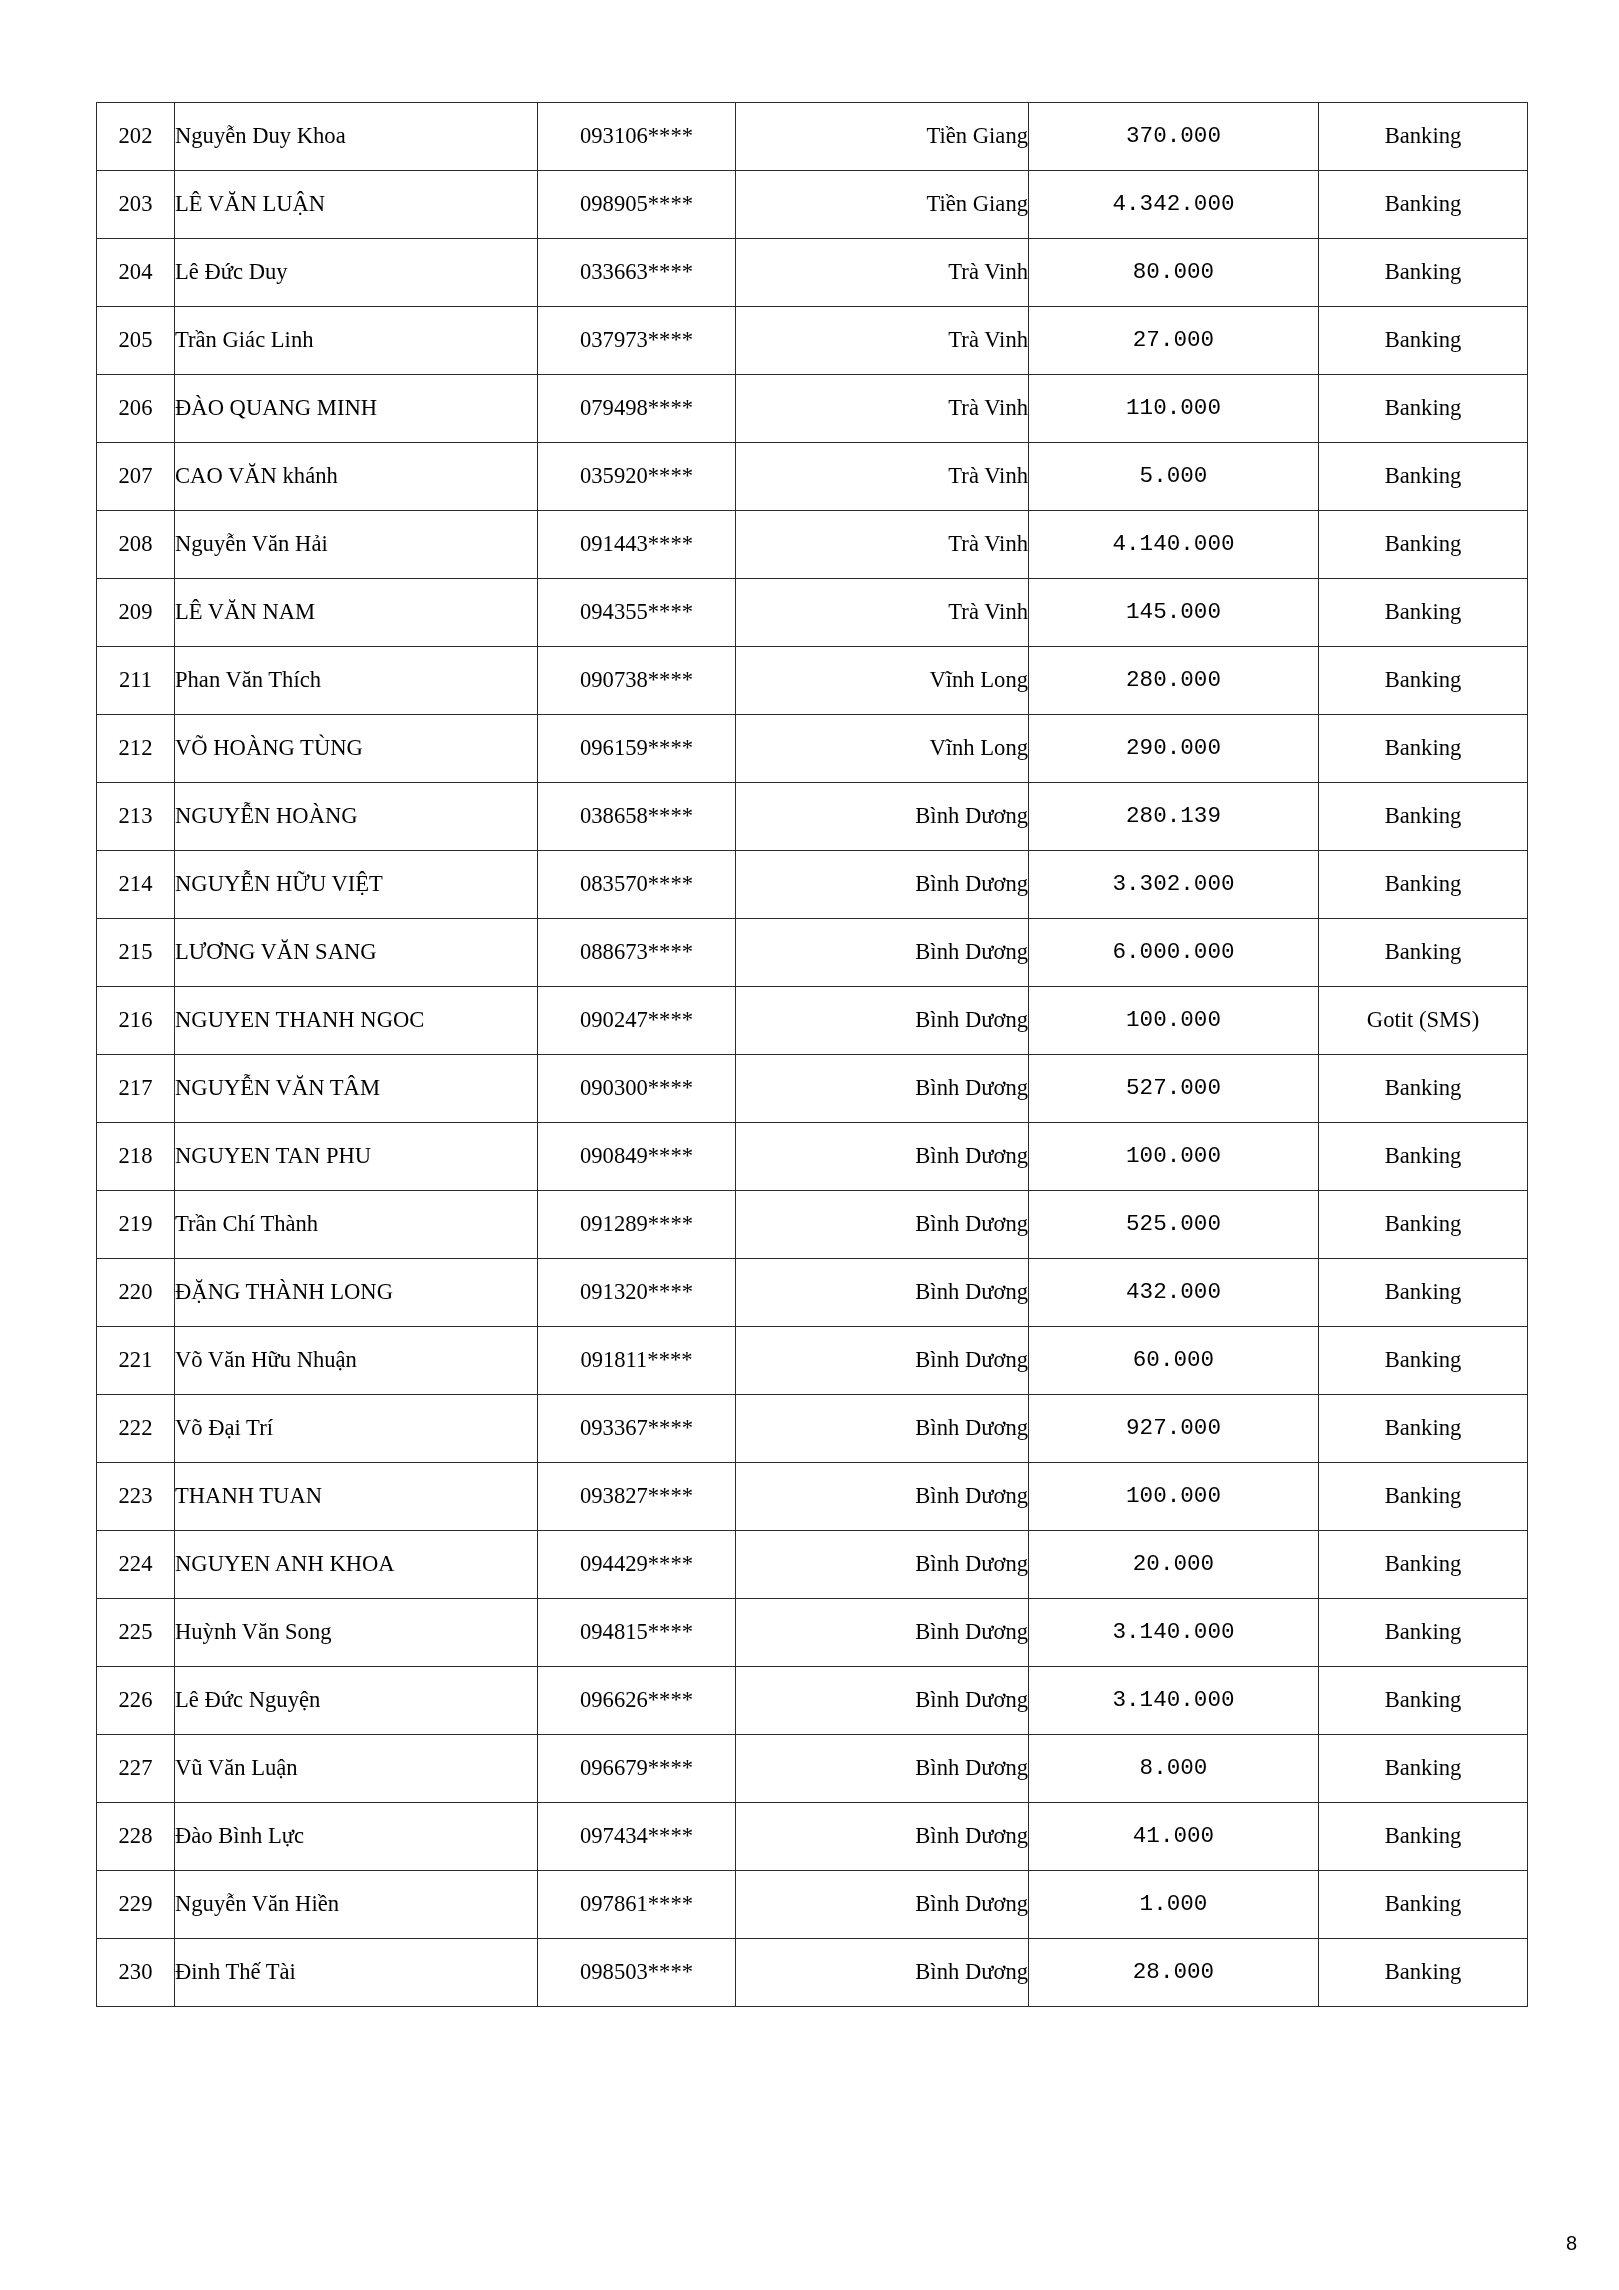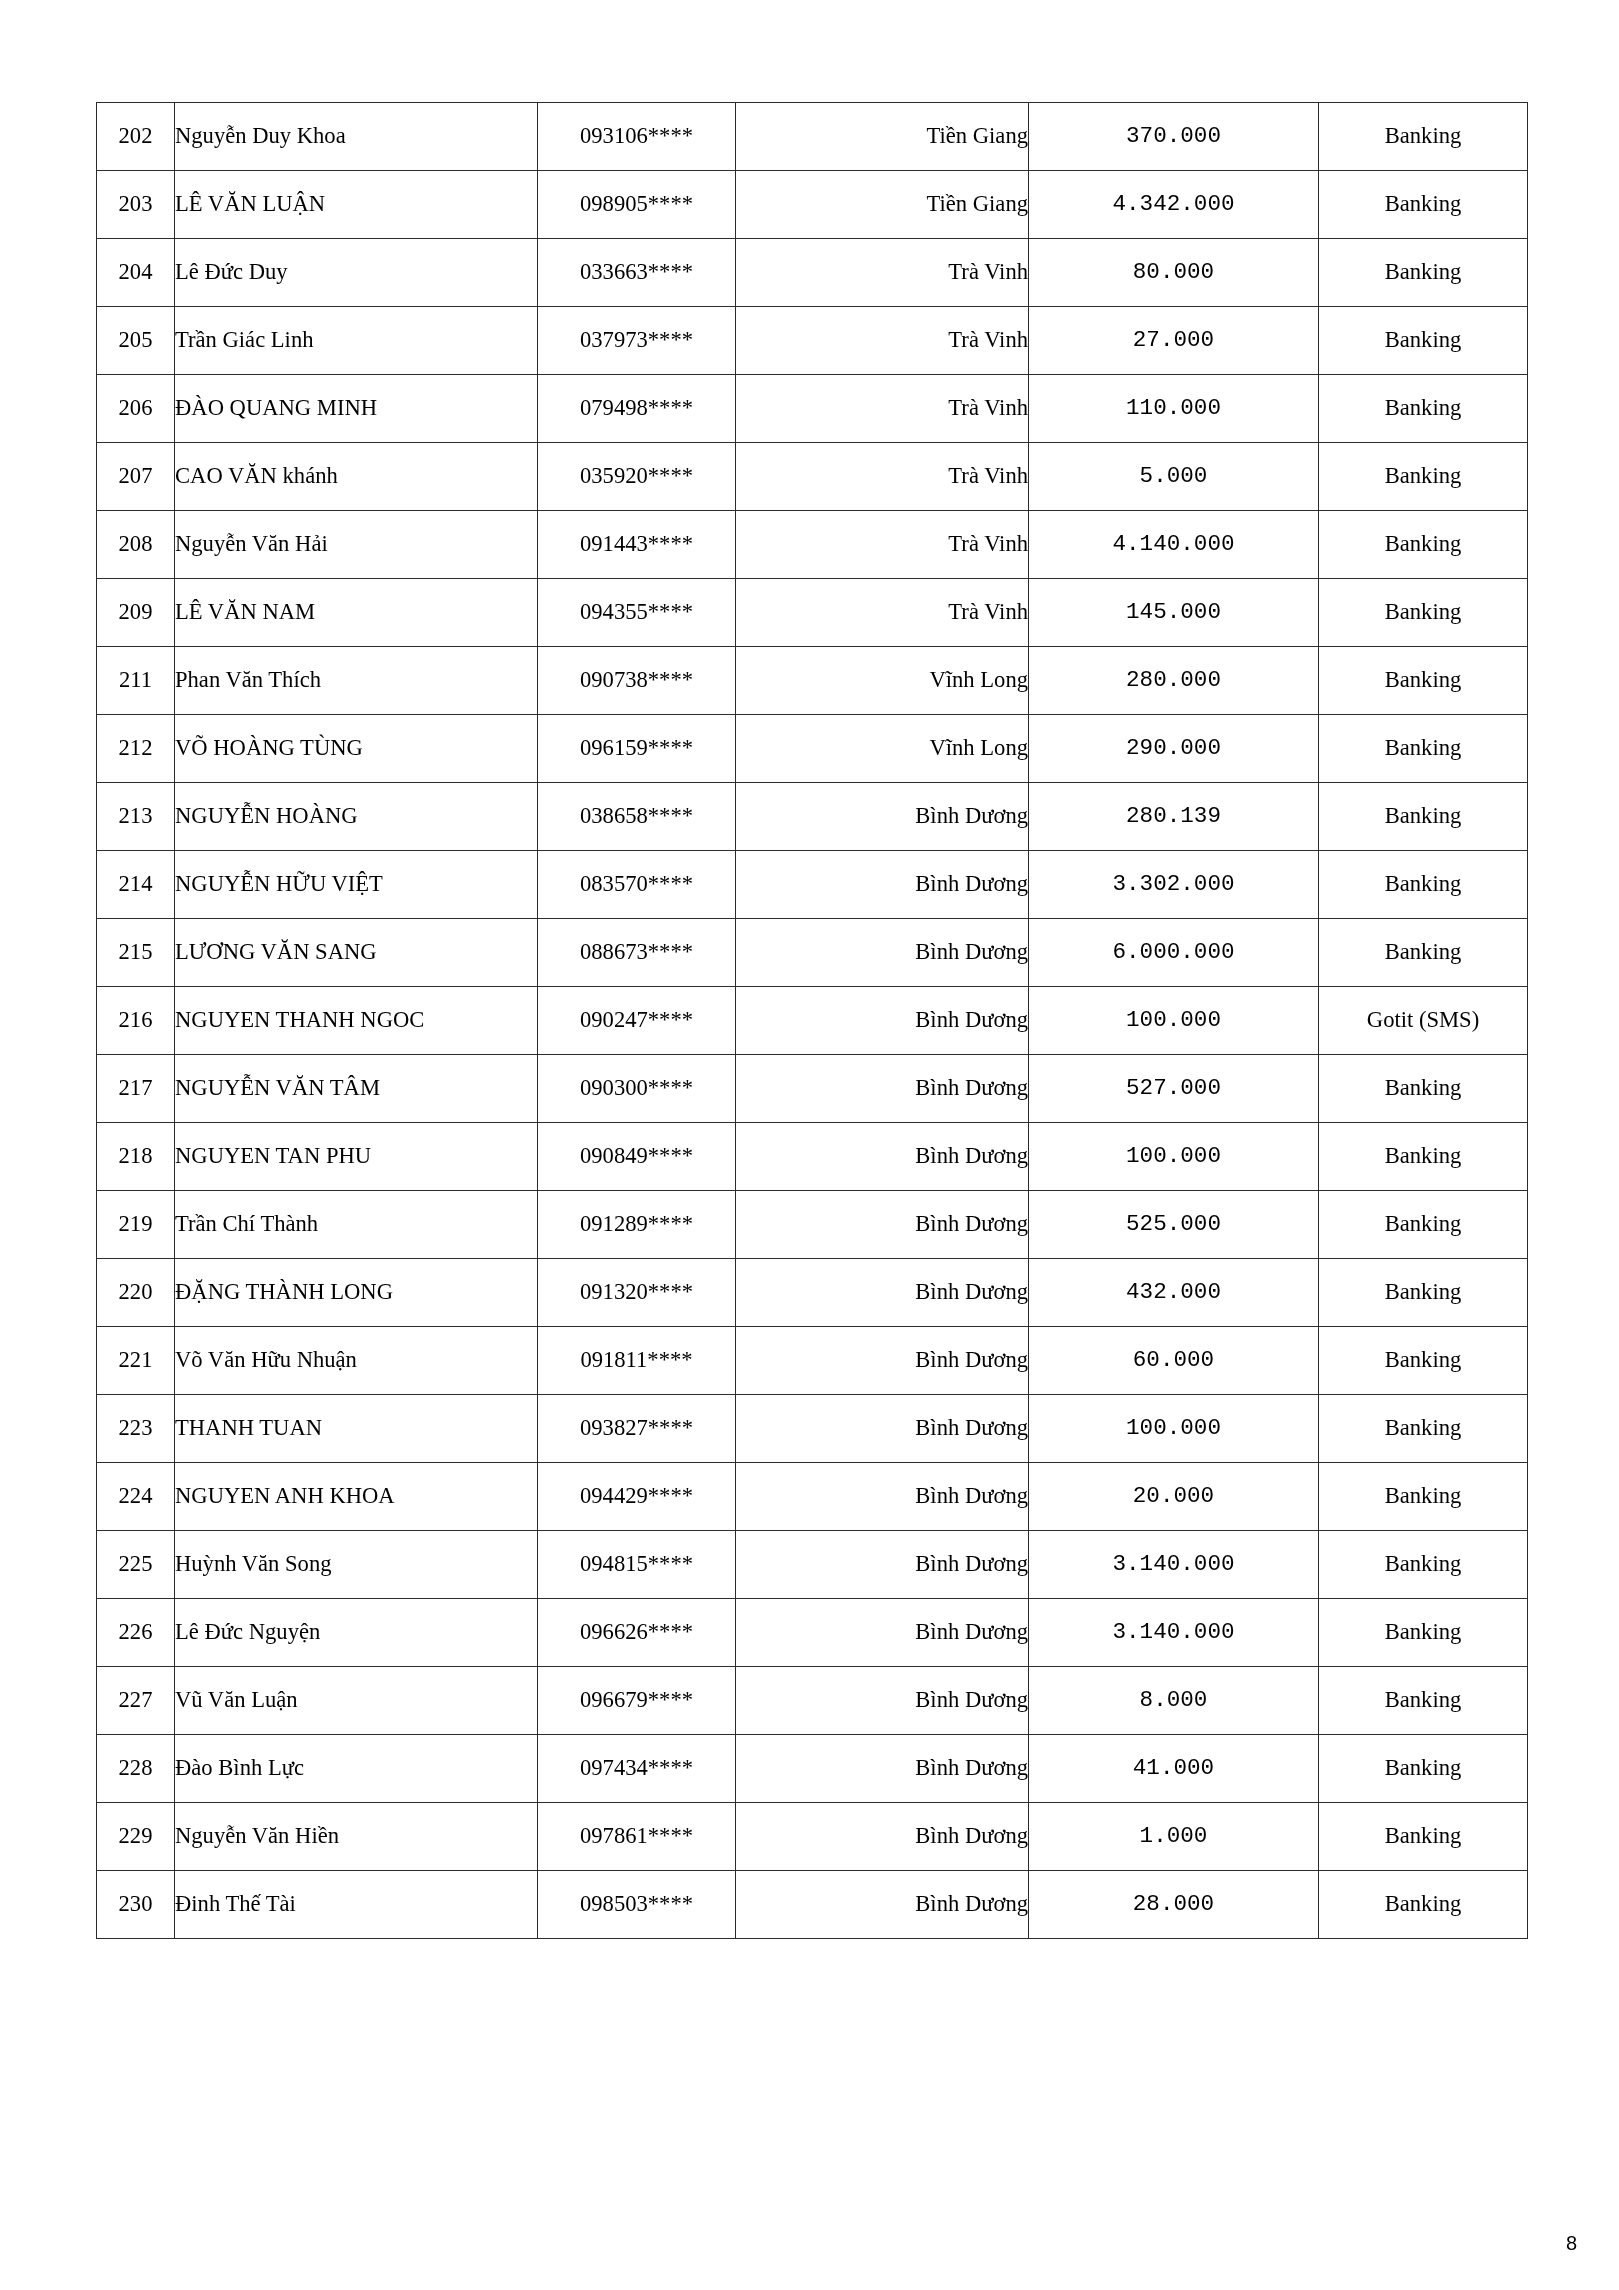--- a/index.html
+++ b/index.html
@@ -238,20 +238,28 @@
 
   <tr>
     <td class="stt">221</td>
     <td class="name">Võ Văn Hữu Nhuận</td>
     <td class="phone">091811****</td>
     <td class="prov">Bình Dương</td>
     <td class="amt">60.000</td>
     <td class="method">Banking</td>
   </tr>
 
+  <tr>
+    <td class="stt">222</td>
+    <td class="name">Võ Đại Trí</td>
+    <td class="phone">093367****</td>
+    <td class="prov">Bình Dương</td>
+    <td class="amt">927.000</td>
+    <td class="method">Banking</td>
+  </tr>
 
   <tr>
     <td class="stt">223</td>
     <td class="name">THANH TUAN</td>
     <td class="phone">093827****</td>
     <td class="prov">Bình Dương</td>
     <td class="amt">100.000</td>
     <td class="method">Banking</td>
   </tr>
 

